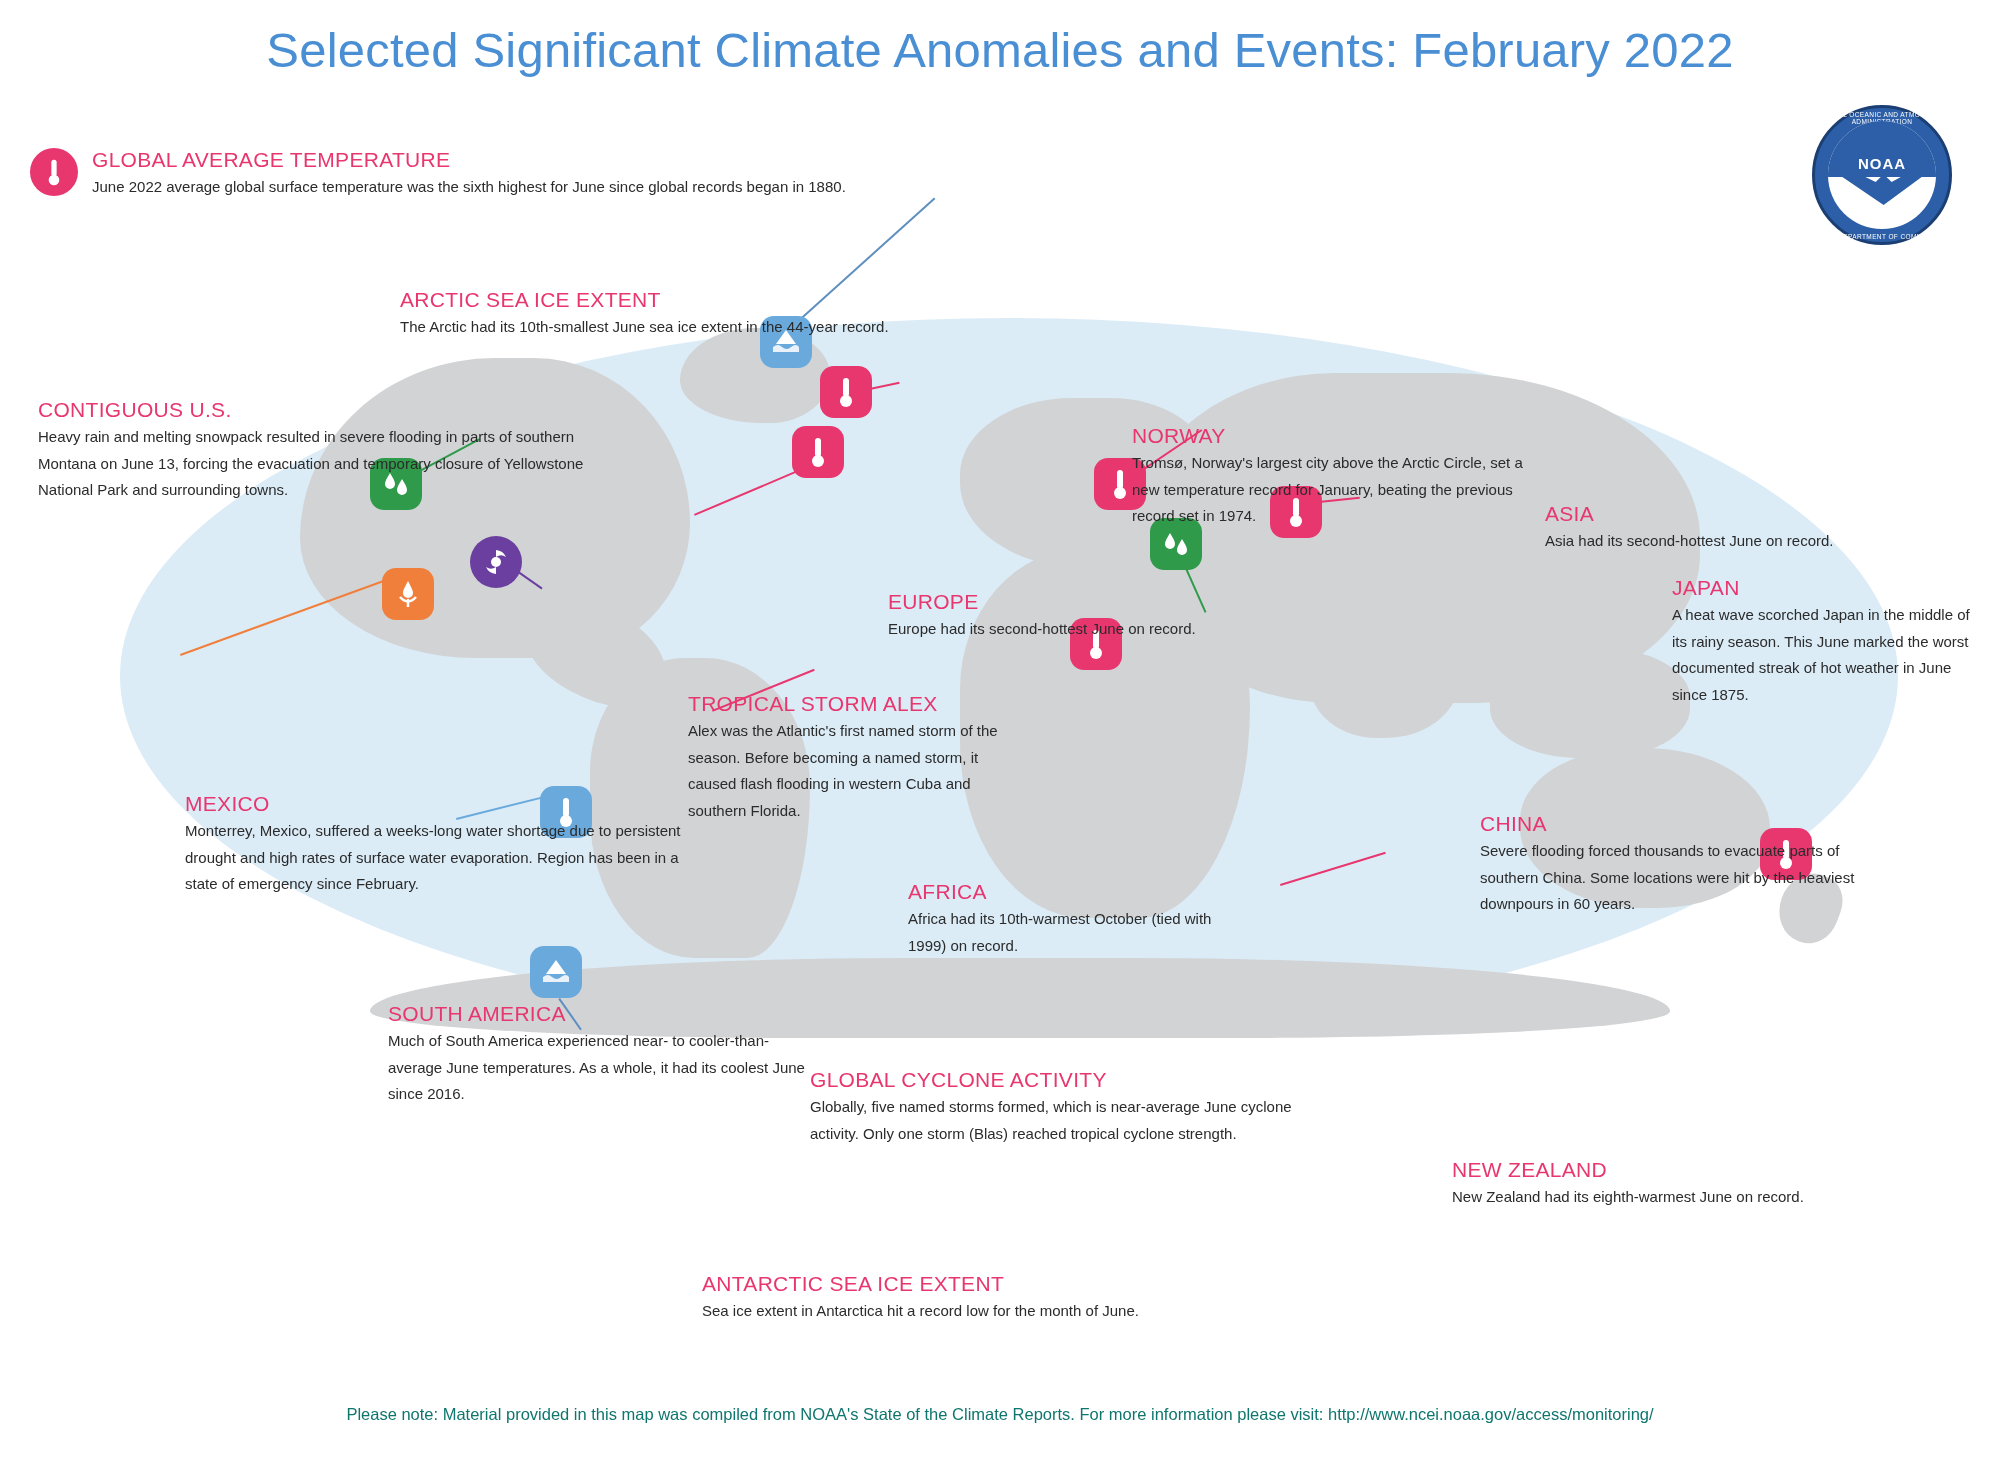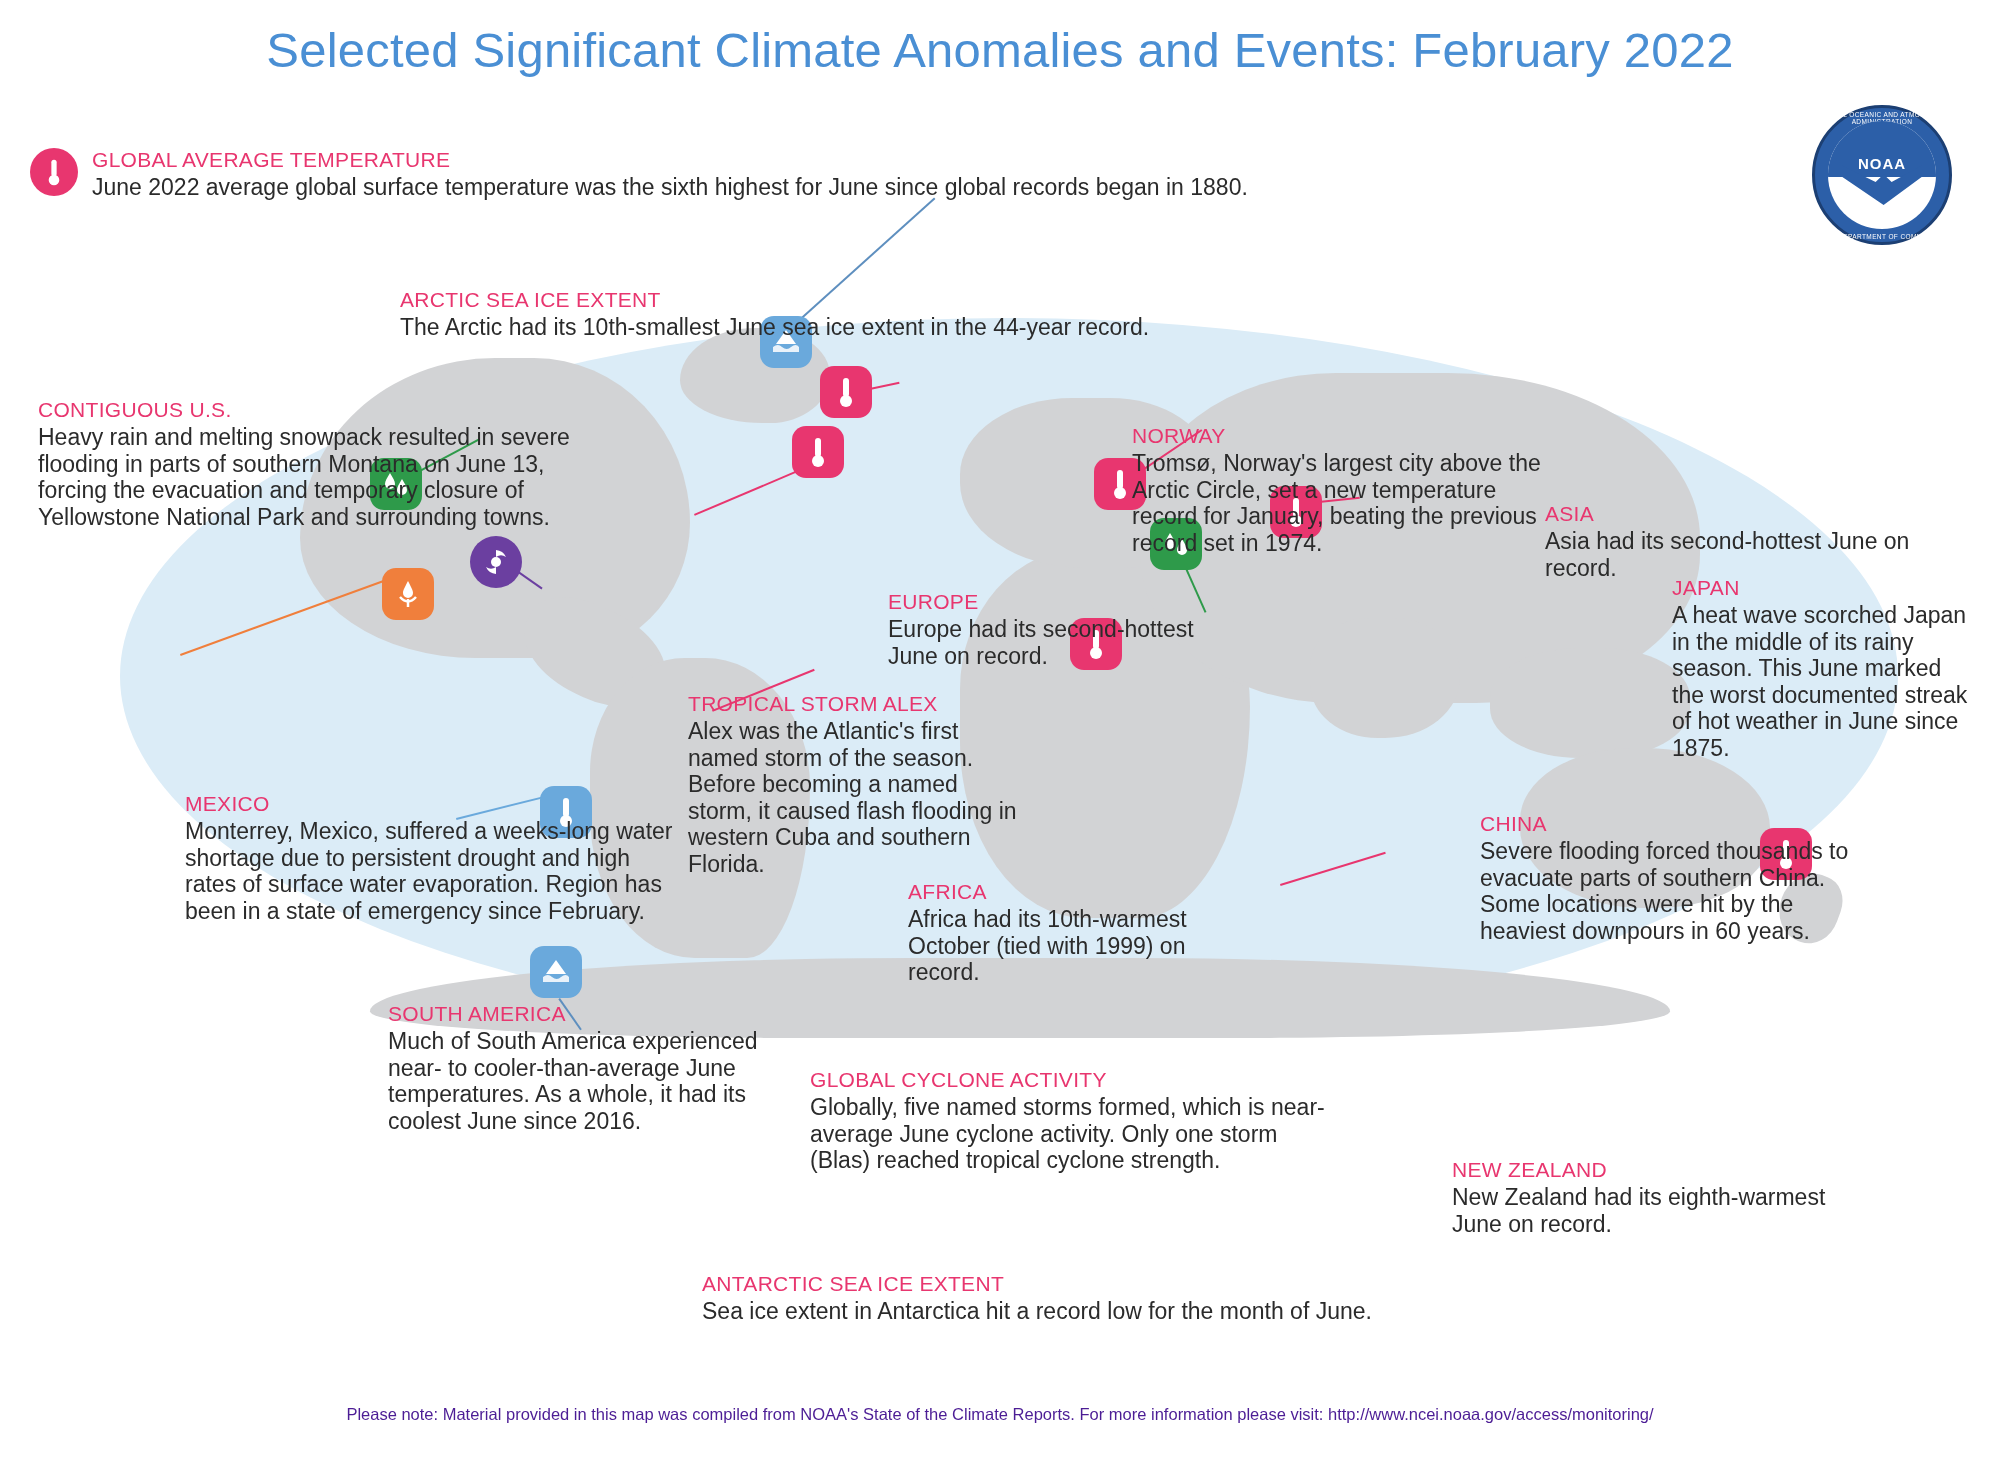--- a/index.html
+++ b/index.html
@@ -81,21 +81,21 @@
   
   .callout{position:absolute;}
   .c-head{
     font-size:21px;
     letter-spacing:0.3px;
     color:#e8366f;
     margin-bottom:2px;
     white-space:nowrap;
   }
   .c-body{
-    font-size:23px;
+    font-size:15px;
     line-height:26.5px;
     color:#2b2b2b;
   }
   .c-body.wide{white-space:nowrap;}
 
   
   .pin{
     position:absolute;
     width:52px;height:52px;
     border-radius:14px;
@@ -109,21 +109,21 @@
   .pin svg{display:block;}
 
   
   .line{position:absolute;transform-origin:0 0;height:0;border-top:2px solid #888;}
 
   #footnote{
     position:absolute;
     left:0;top:1405px;width:2000px;
     text-align:center;
     font-size:16.5px;
-    color:#4c1d95;
+    color:#0f766e;
   }
 </style>
 </head>
 <body>
 
 <div id="title">Selected Significant Climate Anomalies and Events: February 2022</div>
 
 <div class="noaa-logo">
   <div class="ring"></div>
   <div class="arcTop">NATIONAL OCEANIC AND ATMOSPHERIC ADMINISTRATION</div>

